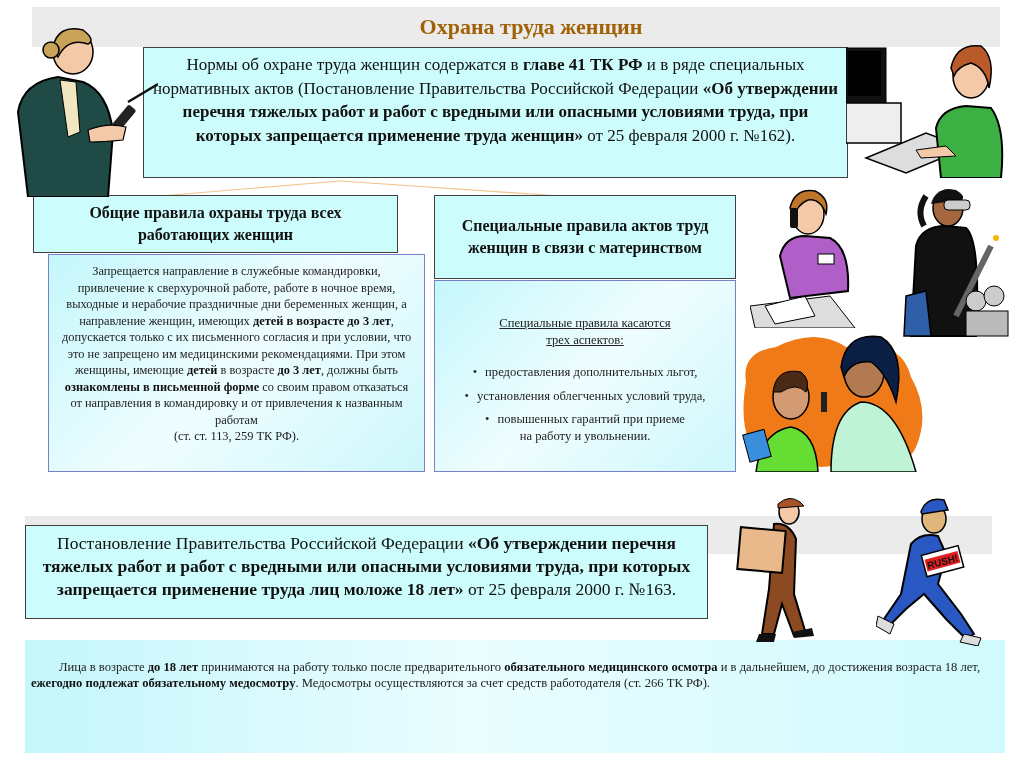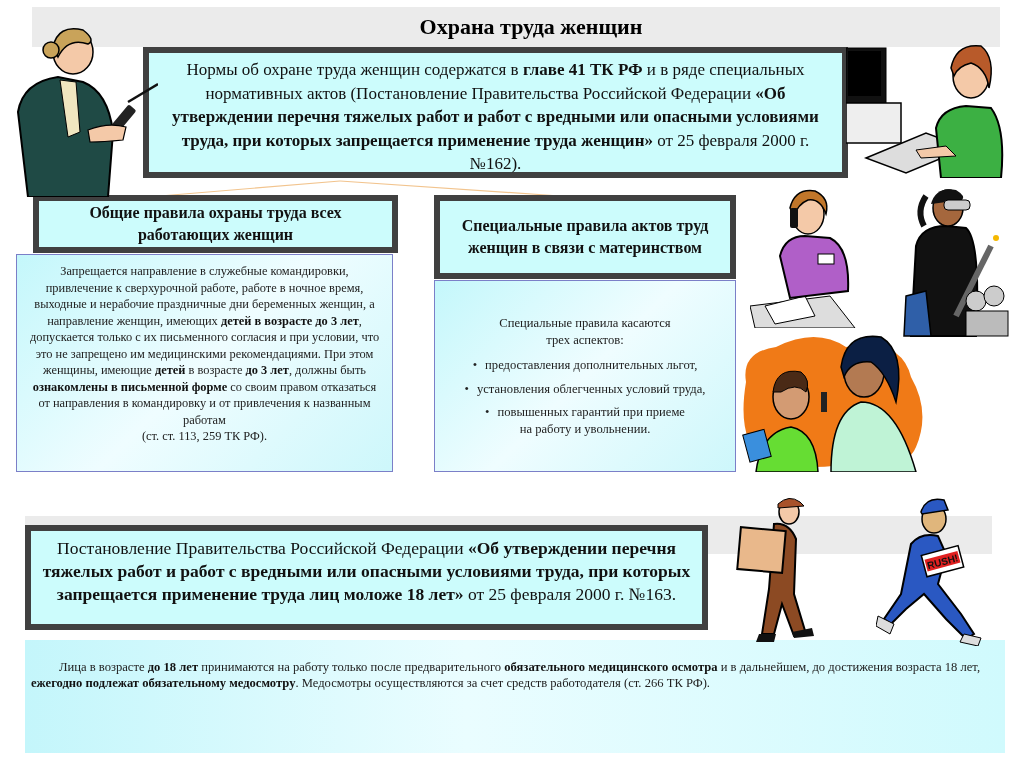--- a/index.html
+++ b/index.html
@@ -6,25 +6,25 @@
     body {
       width: 1024px; height: 767px; position: relative; overflow: hidden;
       background: #ffffff;
       font-family: "Liberation Serif", "DejaVu Serif", serif;
       color: #111;
     }
     .abs { position: absolute; }
     .title-bar {
       background: #ebebeb;
       display: flex; align-items: center; justify-content: center;
-      font-weight: bold; font-size: 22px; color: #000000;
+      font-weight: bold; font-size: 22px; color: #a16207;
     }
     .cyan-box {
       background: #ccfcfc;
-      border: 6px solid #404040;
+      border: 1px solid #404040;
       box-sizing: border-box;
       text-align: center;
     }
     .grad-box {
       background: linear-gradient(135deg, #c4f7fb 0%, #effdff 50%, #cdf7fb 100%);
       border: 1.5px solid #7b7fc8;
       box-sizing: border-box;
       text-align: center;
       font-size: 12.4px; line-height: 16.5px;
       color: #222;
@@ -56,42 +56,42 @@
   <line x1="340" y1="181" x2="560" y2="196" stroke="#f2c48e" stroke-width="1.2"></line>
 </svg>
 
 <div class="abs cyan-box intro" style="left:143px; top:47px; width:705px; height:131px;">
   <span>Нормы об охране труда женщин содержатся в </span><b>главе 41 ТК РФ</b><span> и в ряде специальных нормативных актов (Постановление Правительства Российской Федерации </span><b>«Об утверждении перечня тяжелых работ и работ с вредными или опасными условиями труда, при которых запрещается применение труда женщин»</b><span> от 25 февраля 2000 г. №162).</span>
 </div>
 
 <div class="abs cyan-box sub-head" style="left:33px; top:195px; width:365px; height:58px; padding:0 30px;">
   <span>Общие правила охраны труда всех работающих женщин</span>
 </div>
-<div class="abs grad-box" style="left:16px; top:254px; width:377px; height:218px; padding:8px 10px 0 10px;">
+<div class="abs grad-box" style="left:48px; top:254px; width:377px; height:218px; padding:8px 10px 0 10px;">
   <span>Запрещается направление в служебные командировки, привлечение к сверхурочной работе, работе в ночное время, выходные и нерабочие праздничные дни беременных женщин, а направление женщин, имеющих </span><b>детей в возрасте до 3 лет</b><span>, допускается только с их письменного согласия и при условии, что это не запрещено им медицинскими рекомендациями. При этом женщины, имеющие </span><b>детей</b><span> в возрасте </span><b>до 3 лет</b><span>, должны быть </span><b>ознакомлены в письменной форме</b><span> со своим правом отказаться от направления в командировку и от привлечения к названным работам</span><br>
   <span>(ст. ст. 113, 259 ТК РФ).</span>
 </div>
 
 <div class="abs cyan-box sub-head" style="left:434px; top:195px; width:302px; height:84px; padding:0 16px;">
   <span>Специальные правила актов труд женщин в связи с материнством</span>
 </div>
 <div class="abs grad-box" style="left:434px; top:280px; width:302px; height:192px; padding:34px 4px 0 4px; font-size:12.6px;">
-  <div style="padding:0 60px; margin-bottom:9px;">Специальные правила касаются трех аспектов:</div>
+  <div style="padding:0 60px; margin-bottom:16px;text-decoration:underline;">Специальные правила касаются трех аспектов:</div>
   <ul class="bullets">
     <li>предоставления дополнительных льгот,</li>
     <li>установления облегченных условий труда,</li>
     <li style="padding:0 40px;">повышенных гарантий при приеме на работу и увольнении.</li>
   </ul>
 </div>
 
 <div class="abs title-bar" style="left:25px; top:516px; width:967px; height:38px;">
   <span style="margin-left:10px;">Охрана труда молодежи</span>
 </div>
 
-<div class="abs cyan-box intro" style="left:25px; top:525px; width:683px; height:105px; font-size:17.5px; line-height:23px; padding:6px 8px 0;">
+<div class="abs cyan-box intro" style="left:25px; top:525px; width:683px; height:94px; font-size:17.5px; line-height:23px; padding:6px 8px 0;">
   <span>Постановление Правительства Российской Федерации </span><b>«Об утверждении перечня тяжелых работ и работ с вредными или опасными условиями труда, при которых запрещается применение труда лиц моложе 18 лет»</b><span> от 25 февраля 2000 г. №163.</span>
 </div>
 
 <div class="abs bottom-box" style="left:25px; top:640px; width:980px; height:113px;">
   <p class="indent">
     <span>Лица в возрасте </span><b>до 18 лет</b><span> принимаются на работу только после предварительного </span><b>обязательного медицинского осмотра</b><span> и в дальнейшем, до достижения возраста 18 лет, </span><b>ежегодно подлежат обязательному медосмотру</b><span>. Медосмотры осуществляются за счет средств работодателя (ст. 266 ТК РФ).</span>
   </p>
 </div>
 
 <svg class="abs" style="left:8px; top:22px;" width="150" height="175" viewBox="0 0 150 175">

